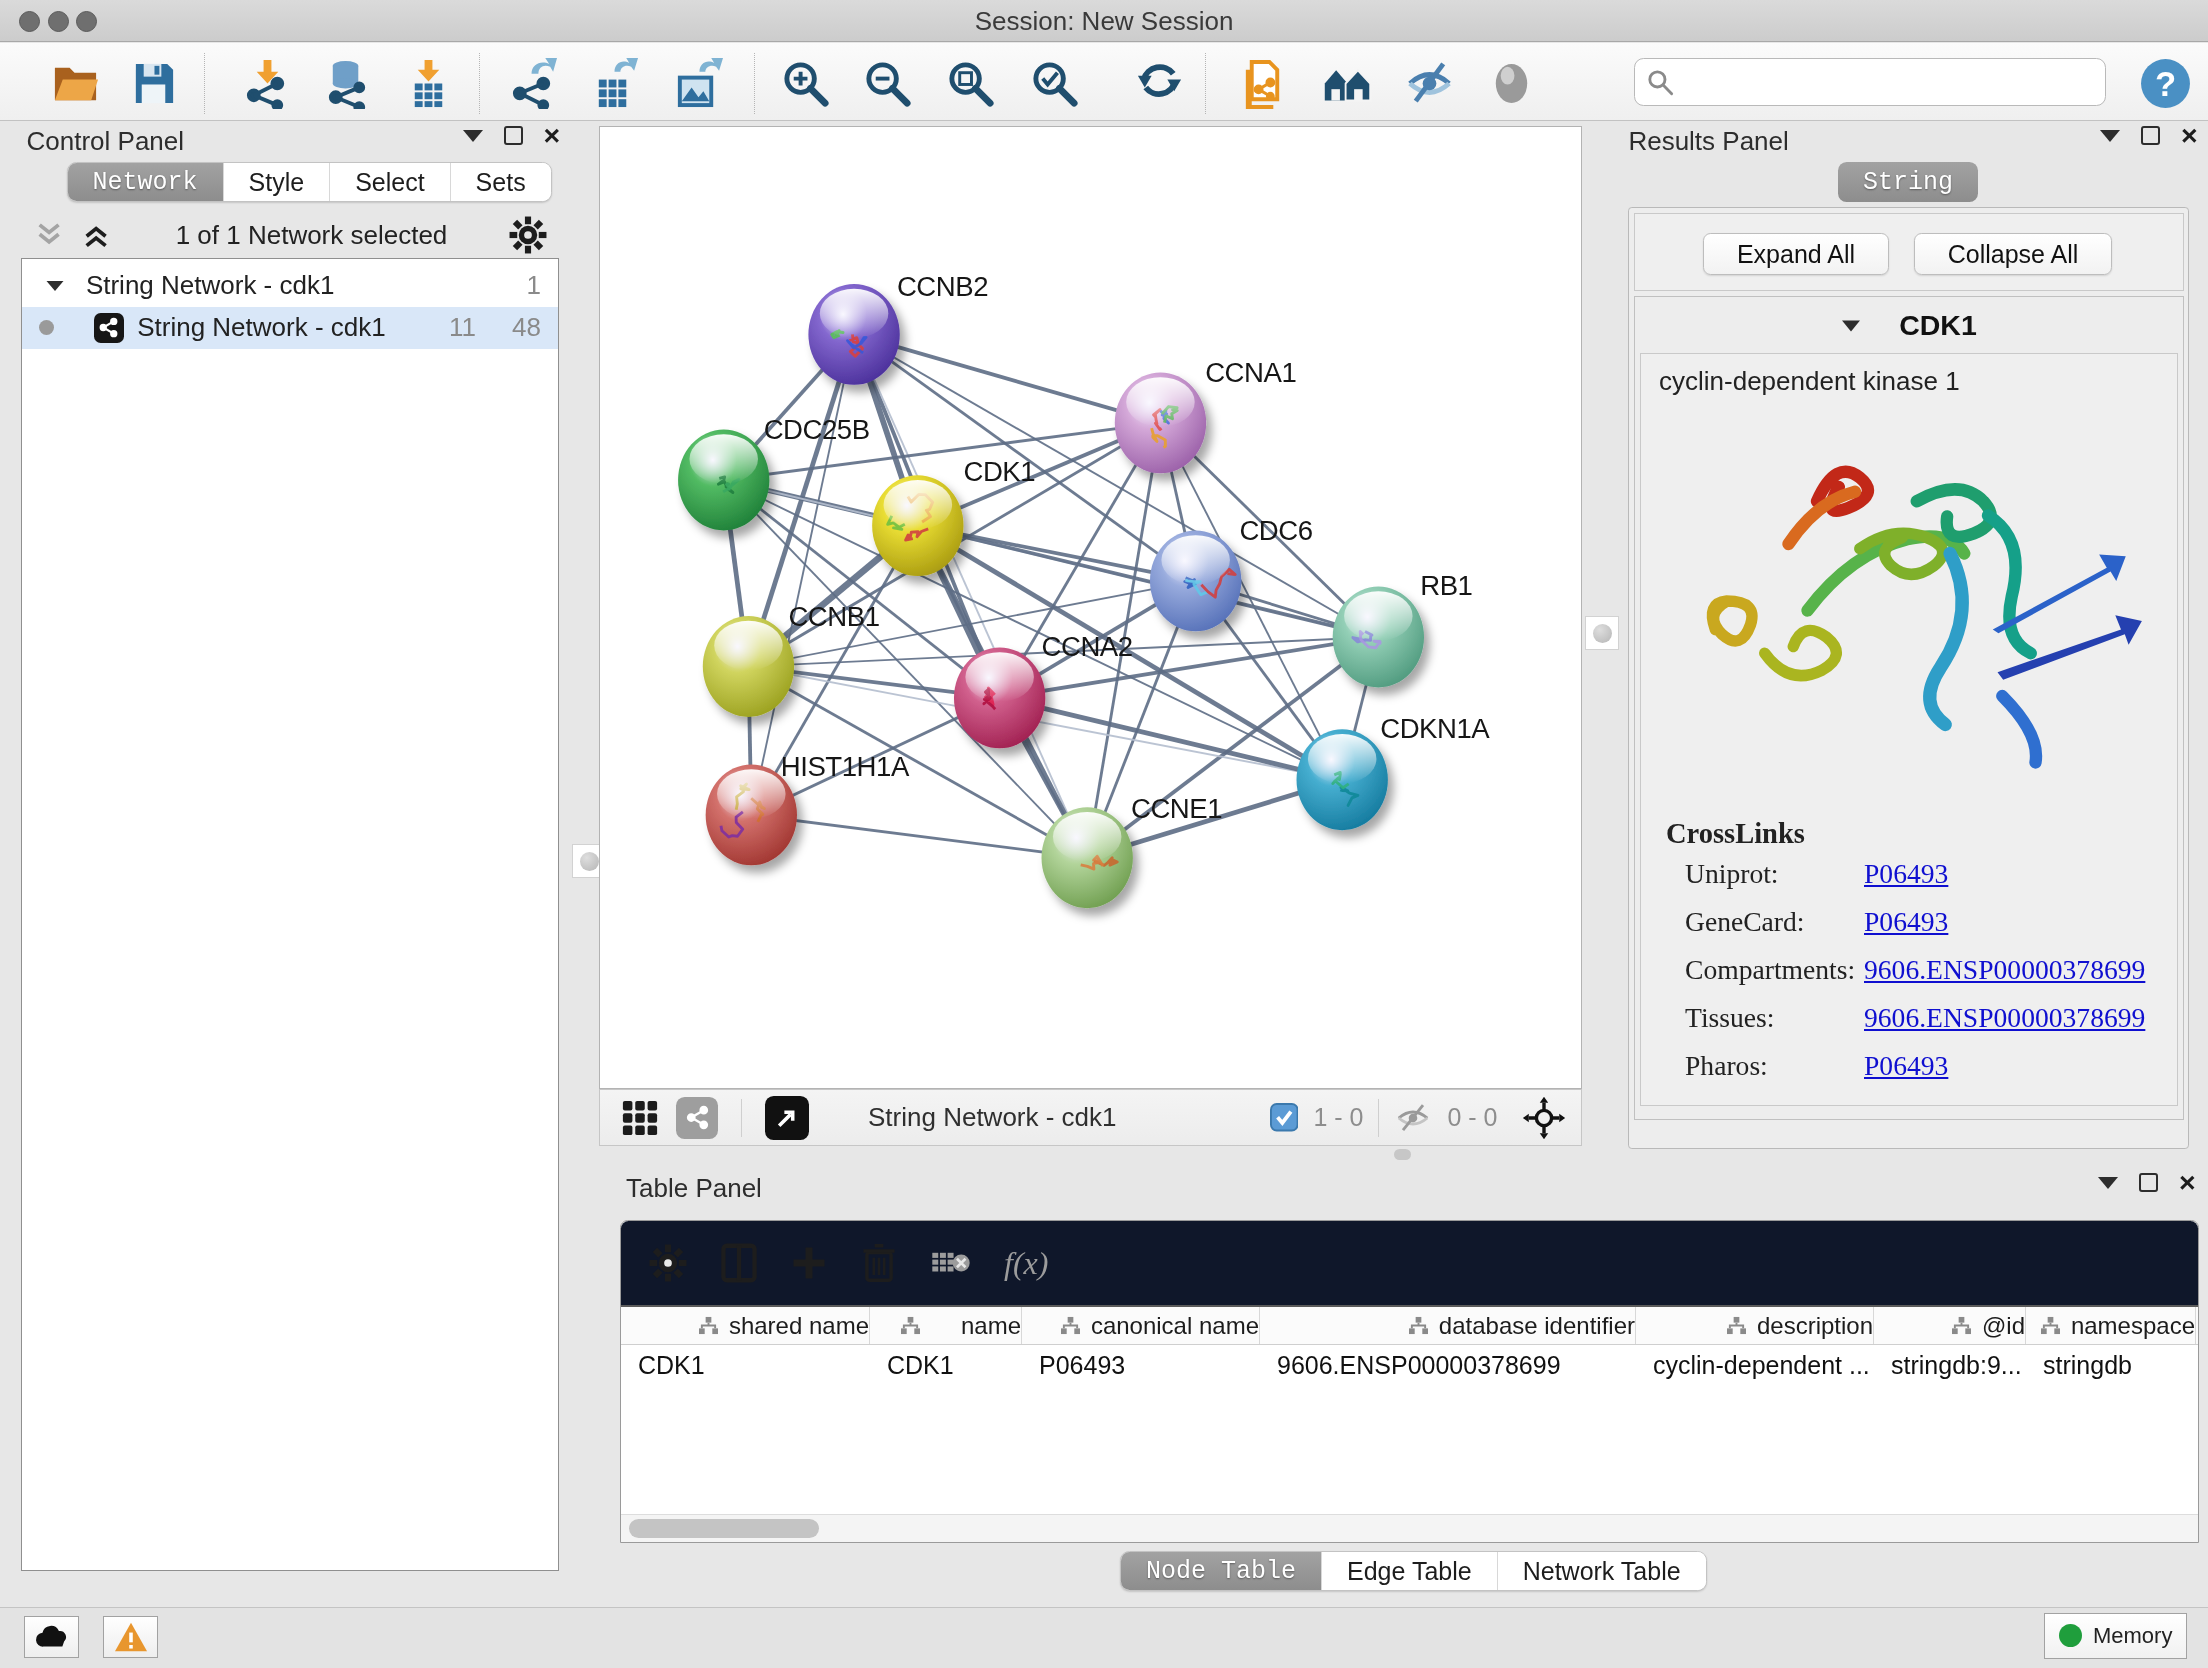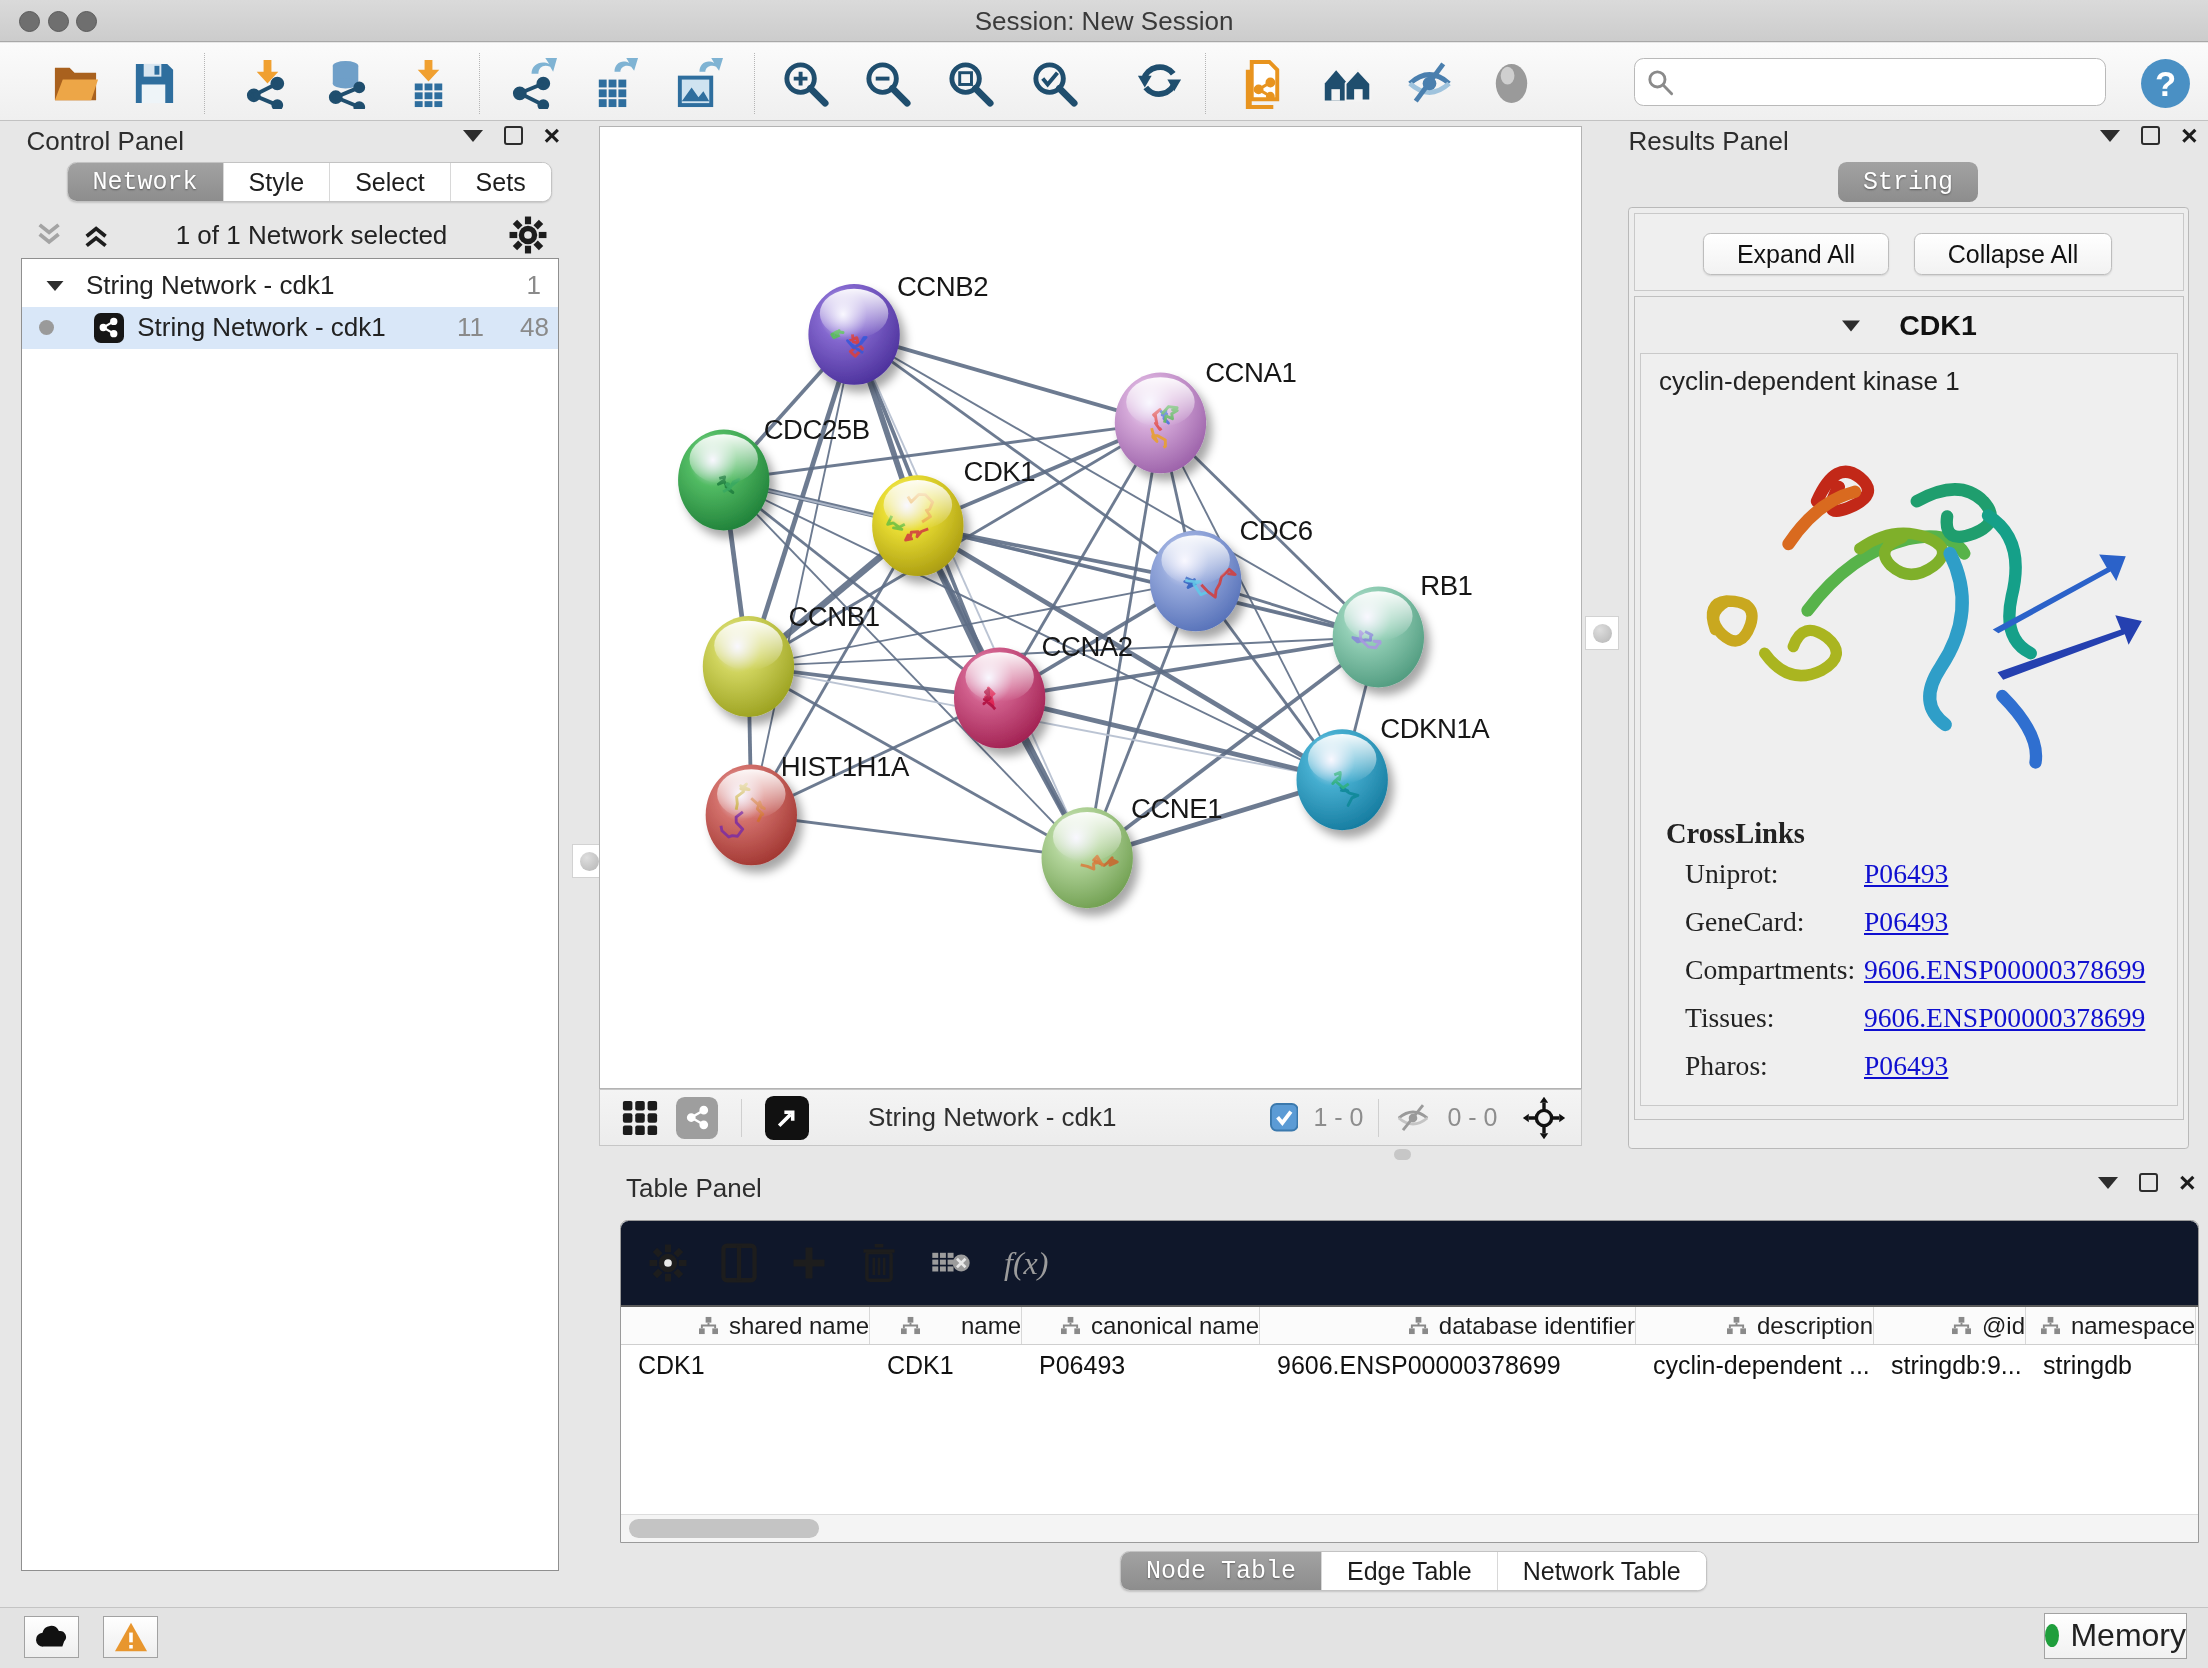--- a/index.html
+++ b/index.html
@@ -109,21 +109,21 @@
   .fx { font-family:"Liberation Serif", serif; font-style:italic; font-size:32px; color:#9c9c9c; }
 
   
   .statusbar { left:0; top:1607px; width:2208px; height:61px; background:#e3e3e3;
     border-top:1px solid #c4c4c4; }
   .sq-btn { position:absolute; width:55px; height:42px; top:7.6px;
     background:linear-gradient(#ffffff,#eeeeee); border:1.9px solid #a2a2a2;
     display:flex; align-items:center; justify-content:center; }
   .mem-btn { position:absolute; right:21px; top:4.8px; width:143px; height:46px;
     background:linear-gradient(#ffffff,#f1f1f1); border:1.9px solid #a2a2a2;
-    display:flex; align-items:center; justify-content:center; gap:11.4px; font-size:32px; }
+    display:flex; align-items:center; justify-content:center; gap:11.4px; font-size:22px; }
   .mem-dot { width:23px; height:23px; border-radius:50%; background:#1f9e3c; }
 </style>
 </head>
 <body>
 
 <div class="abs titlebar">
   <div class="tl-dot" style="left:19px"></div>
   <div class="tl-dot" style="left:48px"></div>
   <div class="tl-dot" style="left:76px"></div>
   <div class="win-title">Session: New Session</div>
@@ -367,21 +367,21 @@
             <g stroke="#fff" stroke-width="2.4" fill="#fff">
               <circle cx="6" cy="12" r="3"></circle>
               <circle cx="18" cy="5" r="3"></circle>
               <circle cx="18" cy="19" r="3"></circle>
               <path d="M6 12 L18 5 M6 12 L18 19" fill="none"></path>
             </g>
           </svg>
       </div>
       <span style="margin-left:13.3px;">String Network - cdk1</span>
       <span class="cnt" style="margin-left:auto;">11</span>
-      <span class="cnt" style="margin-left:36px; margin-right:9px;">48</span>
+      <span class="cnt" style="margin-left:36px; margin-right:17px;">48</span>
     </div>
   </div>
 </div>
 
 <div class="abs handle-sq" style="left:572px; top:844px;">
     <div class="handle-dot"></div>
   </div>
 <div class="abs handle-sq" style="left:1585px; top:616px;">
     <div class="handle-dot"></div>
   </div>

